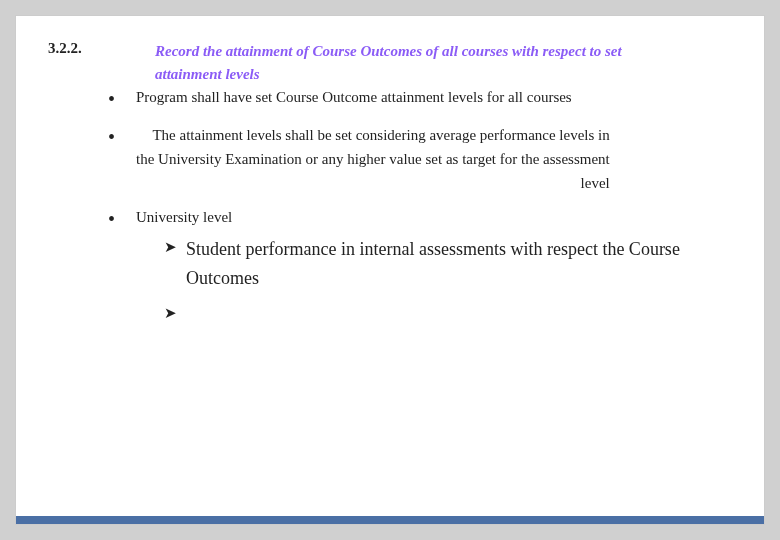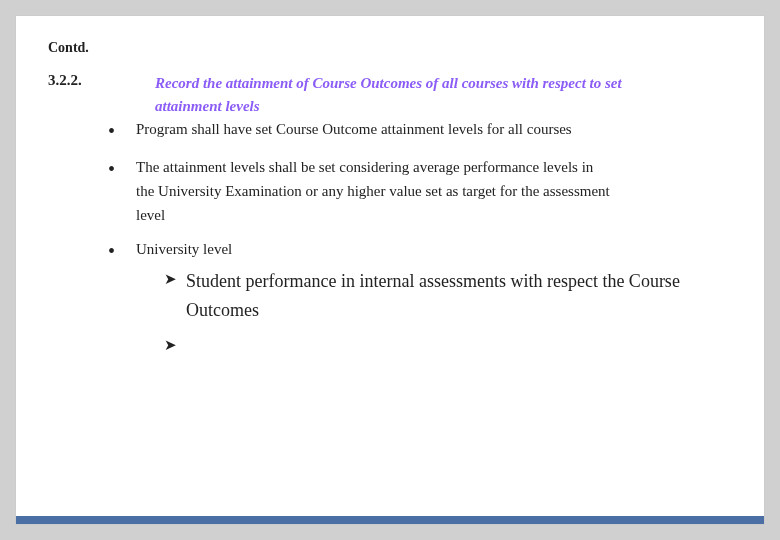--- a/index.html
+++ b/index.html
@@ -72,20 +72,21 @@
       color: #222222;
       min-width: 22px;
       line-height: 1.4;
       margin-right: 6px;
     }
 
     .bullet-text {
       font-size: 15px;
       color: #222222;
       line-height: 1.6;
+      text-align: right;
     }
 
     .sub-bullets {
       padding-left: 28px;
       margin-top: 6px;
     }
 
     .sub-bullet-item {
       display: flex;
       align-items: flex-start;
@@ -111,21 +112,20 @@
       left: 0;
       right: 0;
       height: 8px;
       background: #4a6fa5;
     }
   </style>
 </head>
 <body>
 
 <div class="slide">
-  <div class="contd-label">Contd.</div>
 
   <div class="section-heading">
     <span class="section-number">3.2.2.</span>
     <span class="section-title">
       <span>Record the attainment of Course Outcomes of all courses with respect to set</span><br>
       <span>attainment levels</span>
     </span>
   </div>
 
   <div class="content-area">

